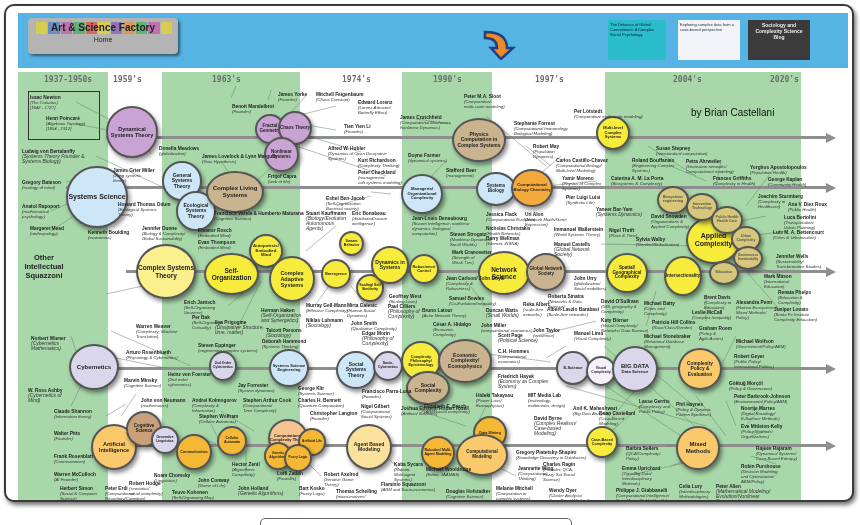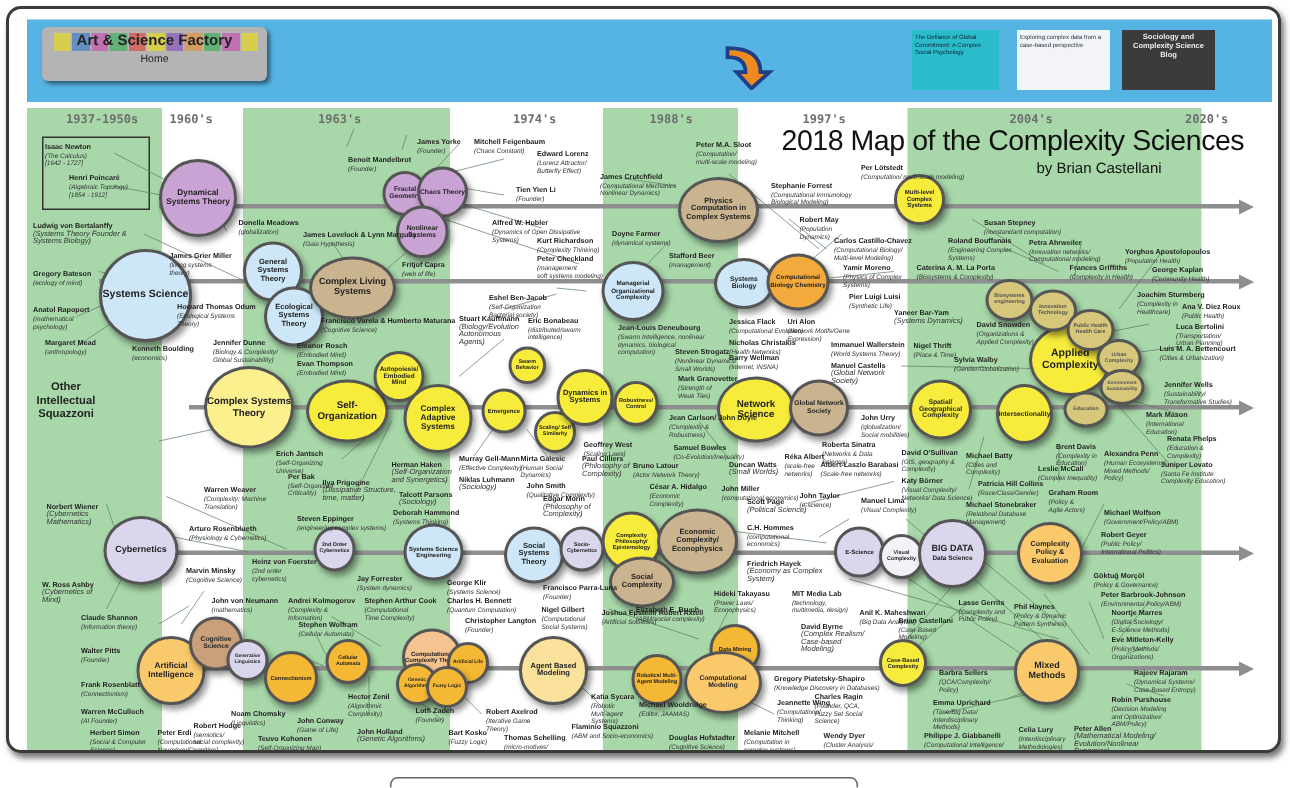--- a/index.html
+++ b/index.html
@@ -61,29 +61,28 @@
   <div class="thumb t1">The Defiance of Global Commitment: A Complex Social Psychology</div>
   <div class="thumb t2">Exploring complex data from a case-based perspective</div>
   <div class="thumb t3">Sociology and Complexity Science Blog</div>
 
   <div class="band" style="left:12px;width:90px"></div>
   <div class="band" style="left:156px;width:138px"></div>
   <div class="band" style="left:396px;width:90px"></div>
   <div class="band" style="left:599px;width:196px"></div>
 
   <div class="decade" style="left:38px">1937-1950s</div>
-  <div class="decade" style="left:107px">1960's</div>
+  <div class="decade" style="left:107px">1959's</div>
   <div class="decade" style="left:206px">1963's</div>
   <div class="decade" style="left:336px">1974's</div>
-  <div class="decade" style="left:427px">1988's</div>
+  <div class="decade" style="left:427px">1990's</div>
   <div class="decade" style="left:529px">1997's</div>
   <div class="decade" style="left:667px">2004's</div>
-  <div class="decade" style="left:784px">2020's</div>
-
-  <div class="title">2018 Map of the Complexity Sciences</div>
+  <div class="decade" style="left:764px">2020's</div>
+
   <div class="subtitle">by Brian Castellani</div>
 
   <div class="box"></div>
   <div class="lineage">Other Intellectual Squazzoni</div>
 
   <div class="hline" style="left:100px;top:130px;width:722px"></div>
   <div class="harrow" style="left:820px;top:127px"></div>
   <div class="hline" style="left:60px;top:180px;width:762px"></div>
   <div class="harrow" style="left:820px;top:177px"></div>
   <div class="hline" style="left:120px;top:264px;width:702px"></div>

